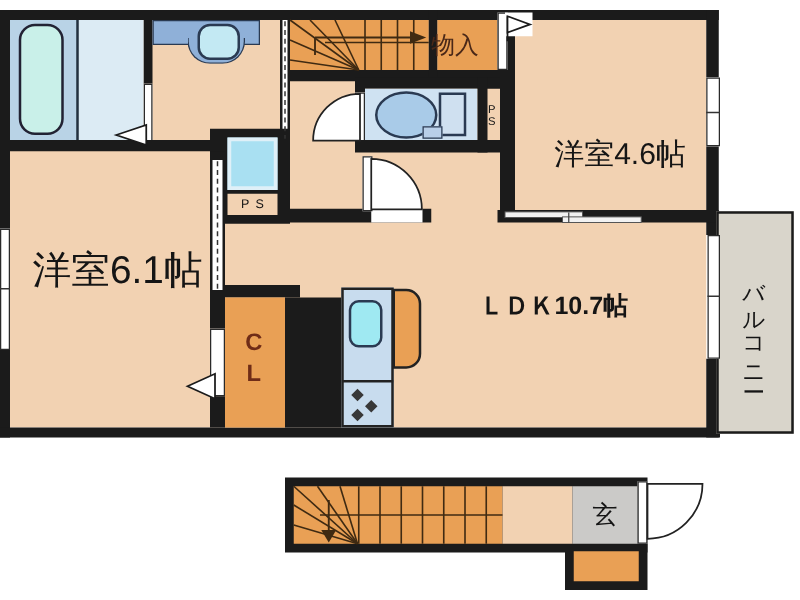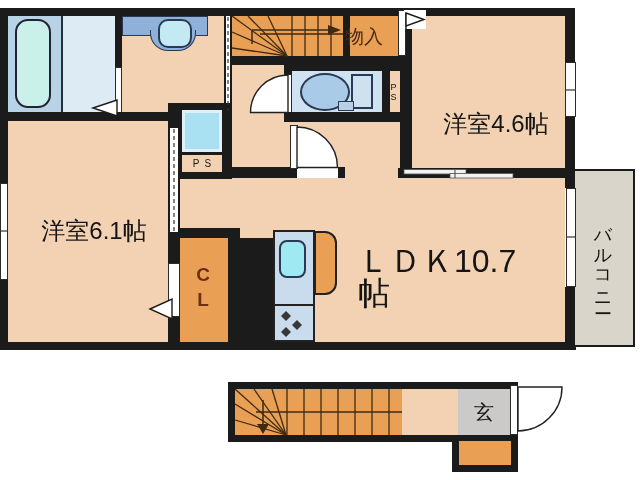--- a/index.html
+++ b/index.html
@@ -164,22 +164,22 @@
     <line x1="228" y1="17" x2="228" y2="111" stroke="#333" stroke-width="1.2" stroke-dasharray="4,3"></line>
     <line x1="174" y1="129" x2="174" y2="231" stroke="#333" stroke-width="1.2" stroke-dasharray="4,3"></line>
 
     <g fill="#383838">
       <polygon points="286,311 291,316 286,321 281,316"></polygon>
       <polygon points="297,320 302,325 297,330 292,325"></polygon>
       <polygon points="286,327 291,332 286,337 281,332"></polygon>
     </g>
   </svg>
 
-  <div class="abs label" style="left:18px;top:216px;width:152px;height:30px;font-size:24px;">洋室6.1帖</div>
+  <div class="abs label" style="left:18px;top:200px;width:152px;height:30px;font-size:31px;">洋室6.1帖</div>
   <div class="abs label" style="left:416px;top:85px;width:160px;height:30px;font-size:24px;margin-top:24px;">洋室4.6帖</div>
-  <div class="abs label" style="left:358px;top:262px;width:170px;height:30px;font-size:32px;">ＬＤＫ10.7帖</div>
+  <div class="abs label" style="left:358px;top:230px;width:170px;height:30px;font-size:20px;font-weight:bold;">ＬＤＫ10.7帖</div>
   <div class="abs label" style="left:340px;top:16px;width:48px;height:40px;font-size:19px;color:#4a2818;">物入</div>
   <div class="abs label vert" style="left:190px;top:255px;width:26px;height:68px;font-size:19px;font-weight:600;color:#6f2c17;letter-spacing:4px;">CL</div>
   <div class="abs label vert" style="left:586px;top:192px;width:34px;height:136px;font-size:18px;letter-spacing:2px;">バルコニー</div>
   <div class="abs label vert" style="left:385px;top:72px;width:16px;height:40px;font-size:9px;">PS</div>
   <div class="abs label" style="left:458px;top:392px;width:52px;height:40px;font-size:20px;">玄</div>
 
 </div>
 
 </body></html>

